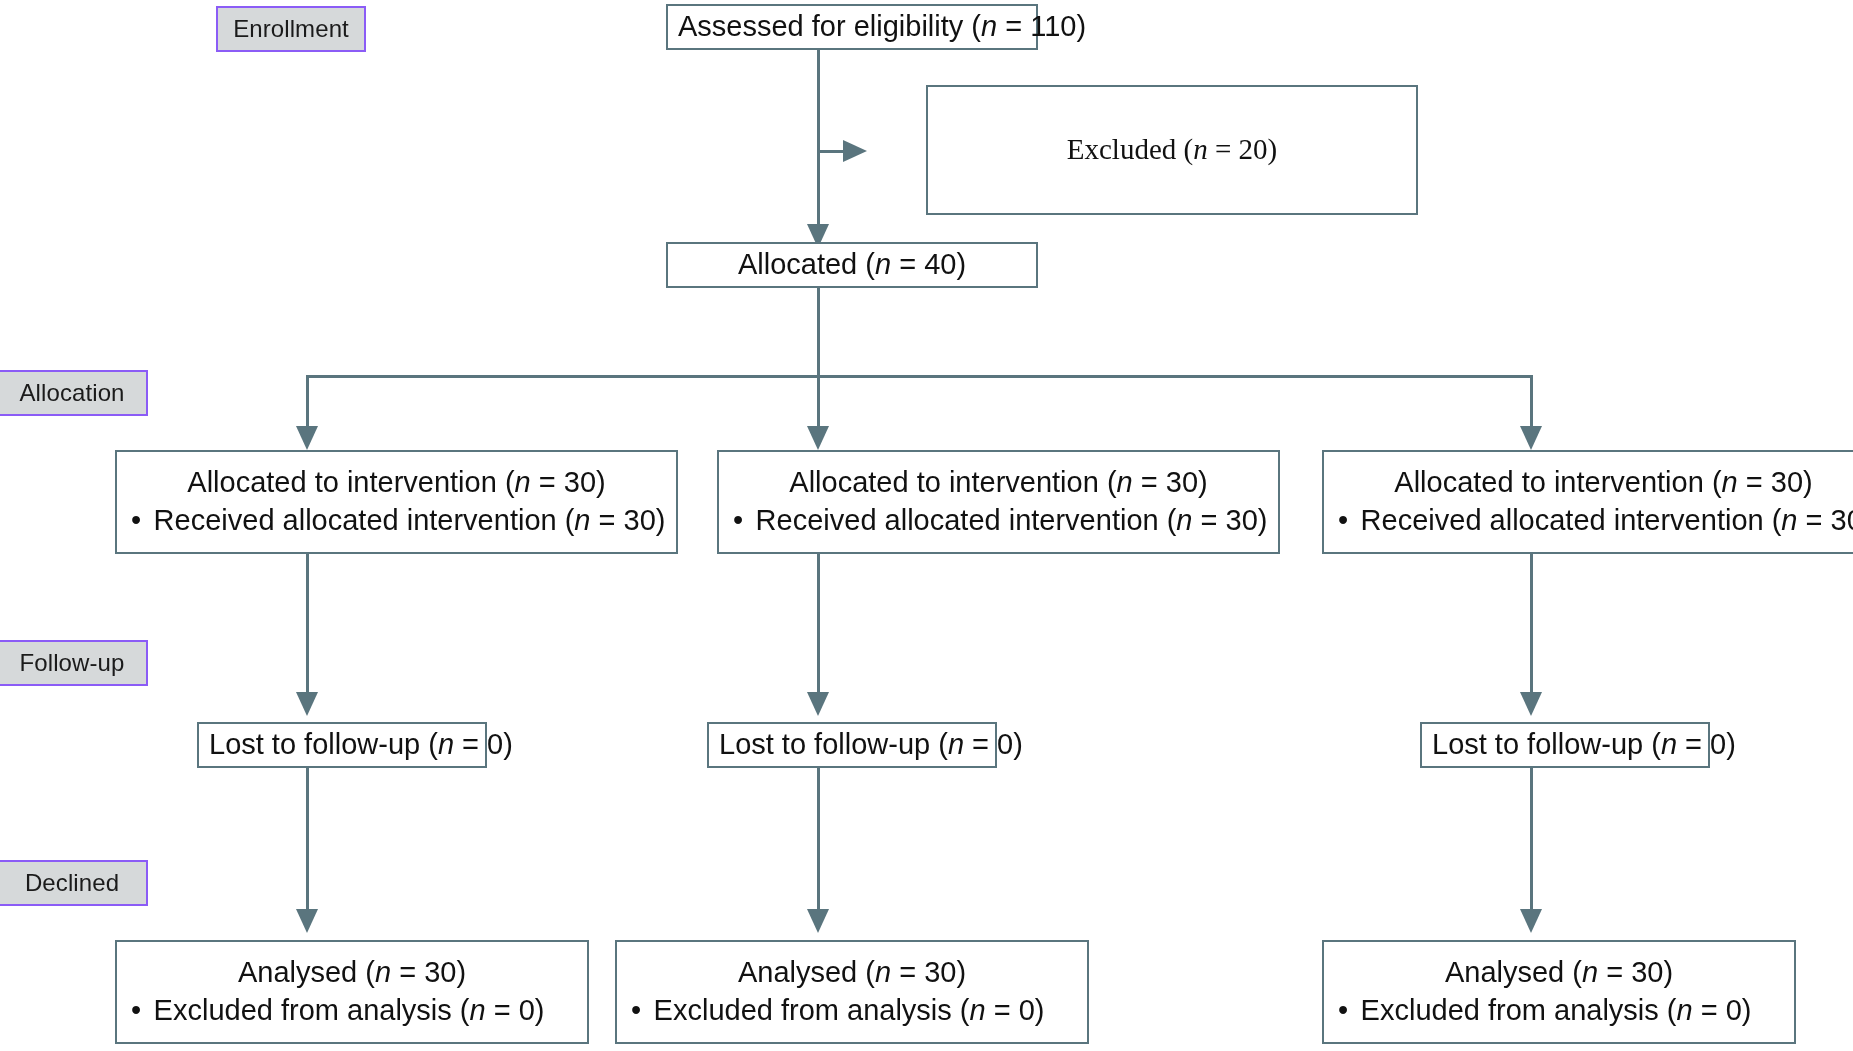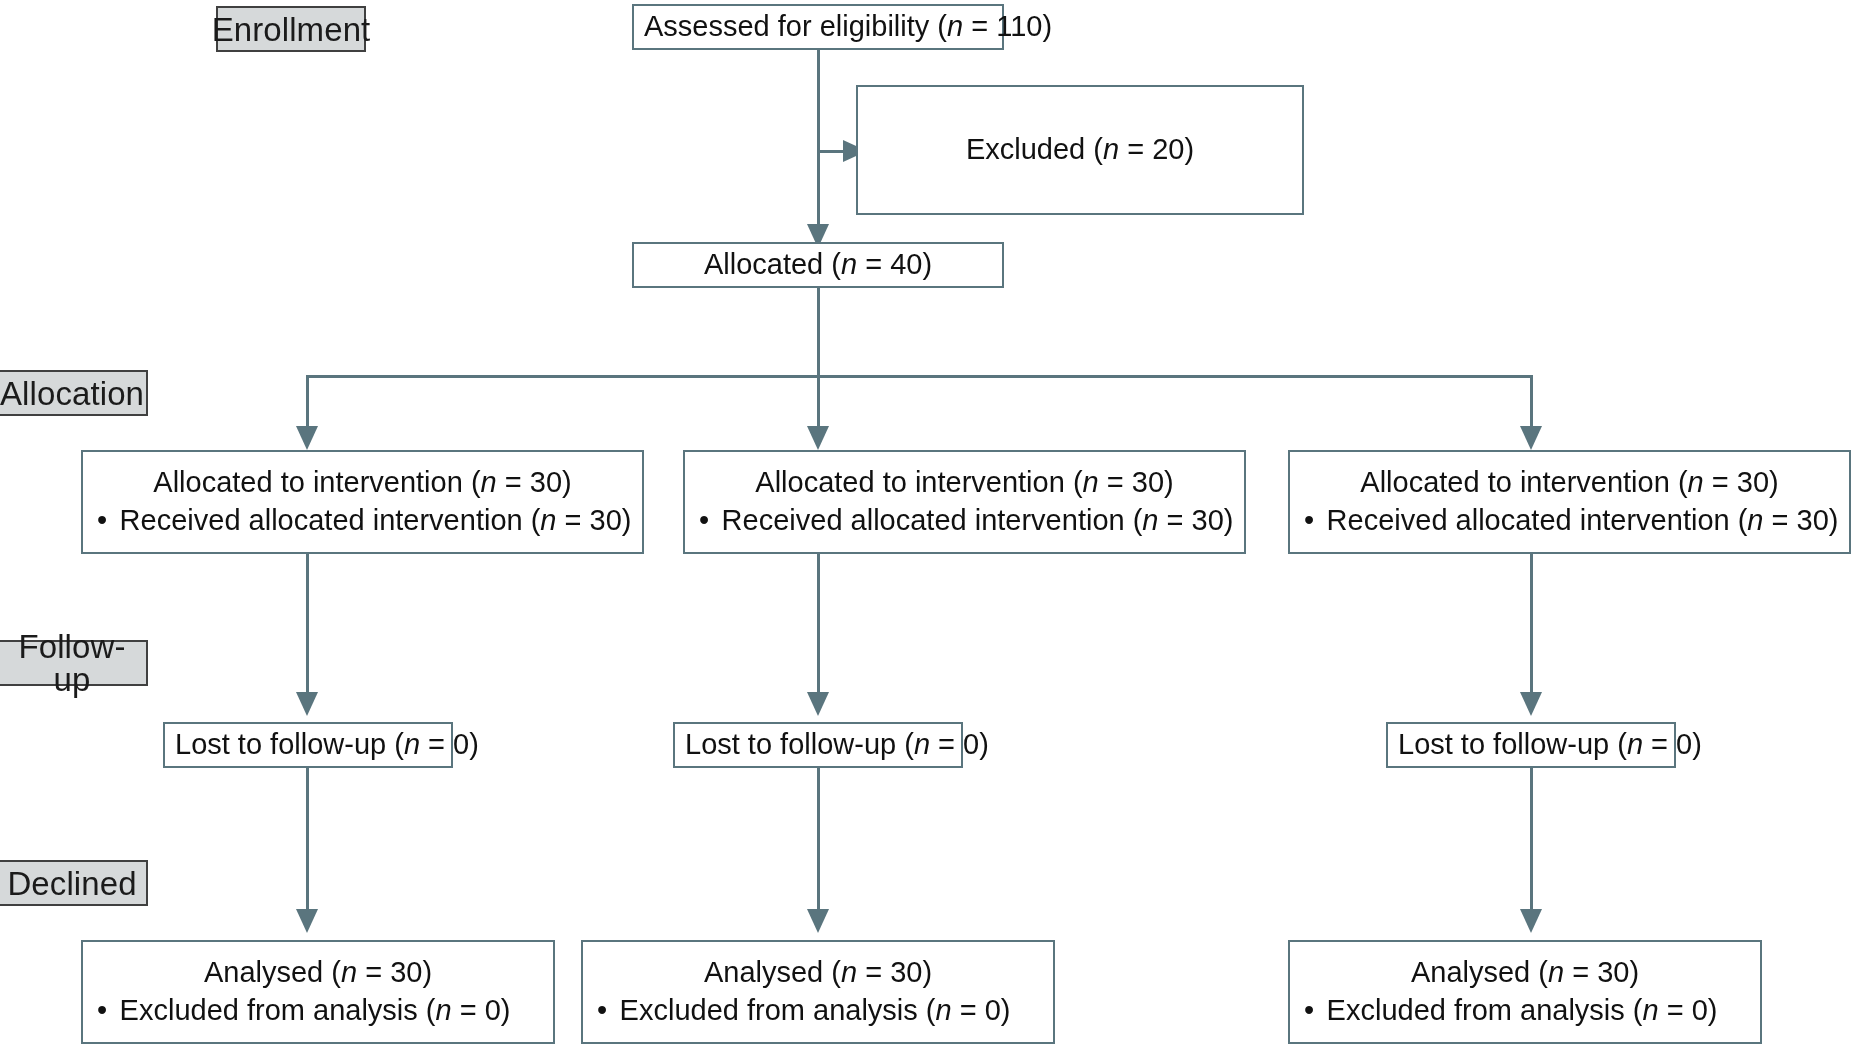--- a/index.html
+++ b/index.html
@@ -18,23 +18,23 @@
     height: 1051px;
     background: #ffffff;
     overflow: hidden;
   }
 
   
   .stage-label {
     position: absolute;
     box-sizing: border-box;
     background: #d6d9da;
-    border: 2px solid #404040;
+    border: 2px solid #8b5cf6;
     color: #1b1b1b;
-    font-size: 33px;
+    font-size: 24px;
     line-height: 1;
     display: flex;
     align-items: center;
     justify-content: center;
     padding: 0 16px;
     letter-spacing: 0.1px;
     text-align: center;
   }
 
   
@@ -42,20 +42,21 @@
     position: absolute;
     box-sizing: border-box;
     background: #ffffff;
     border: 2px solid #5a757e;
     color: #111111;
     font-size: 29px;
     display: flex;
     flex-direction: column;
     justify-content: center;
     padding: 6px 10px;
+    margin-left: 34px;
   }
   .flow-box .line {
     text-align: center;
     line-height: 1.30;
     white-space: nowrap;
   }
   .flow-box .line.bullet {
     text-align: center;
     text-indent: 0;
   }
@@ -126,21 +127,21 @@
   <div class="flow-box" style="left:632px; top:4px; width:372px; height:46px;">
     <div class="line"><span>Assessed for eligibility (</span><span class="ital">n</span><span> = </span><span>110</span><span>)</span></div>
   </div>
 
   <div class="vline" style="left:817px; top:50px; height:178px;"></div>
   <div class="arrow-down" style="left:807px; top:224px;"></div>
 
   <div class="hline" style="left:817px; top:150px; width:30px;"></div>
   <div class="arrow-right" style="left:843px; top:140px;"></div>
 
-  <div class="flow-box left-align" style="left:856px; top:85px; width:448px; height:130px;">
+  <div class="flow-box left-align" style="left:892px; top:85px; width:492px; height:130px;font-family:Liberation Serif, serif;">
     <div class="line"><span>Excluded (</span><span class="ital">n</span><span> = </span><span>20</span><span>)</span></div>
 
 
   </div>
 
   <div class="flow-box" style="left:632px; top:242px; width:372px; height:46px;">
     <div class="line"><span>Allocated (</span><span class="ital">n</span><span> = </span><span>40</span><span>)</span></div>
   </div>
 
   <div class="vline" style="left:817px; top:288px; height:90px;"></div>

